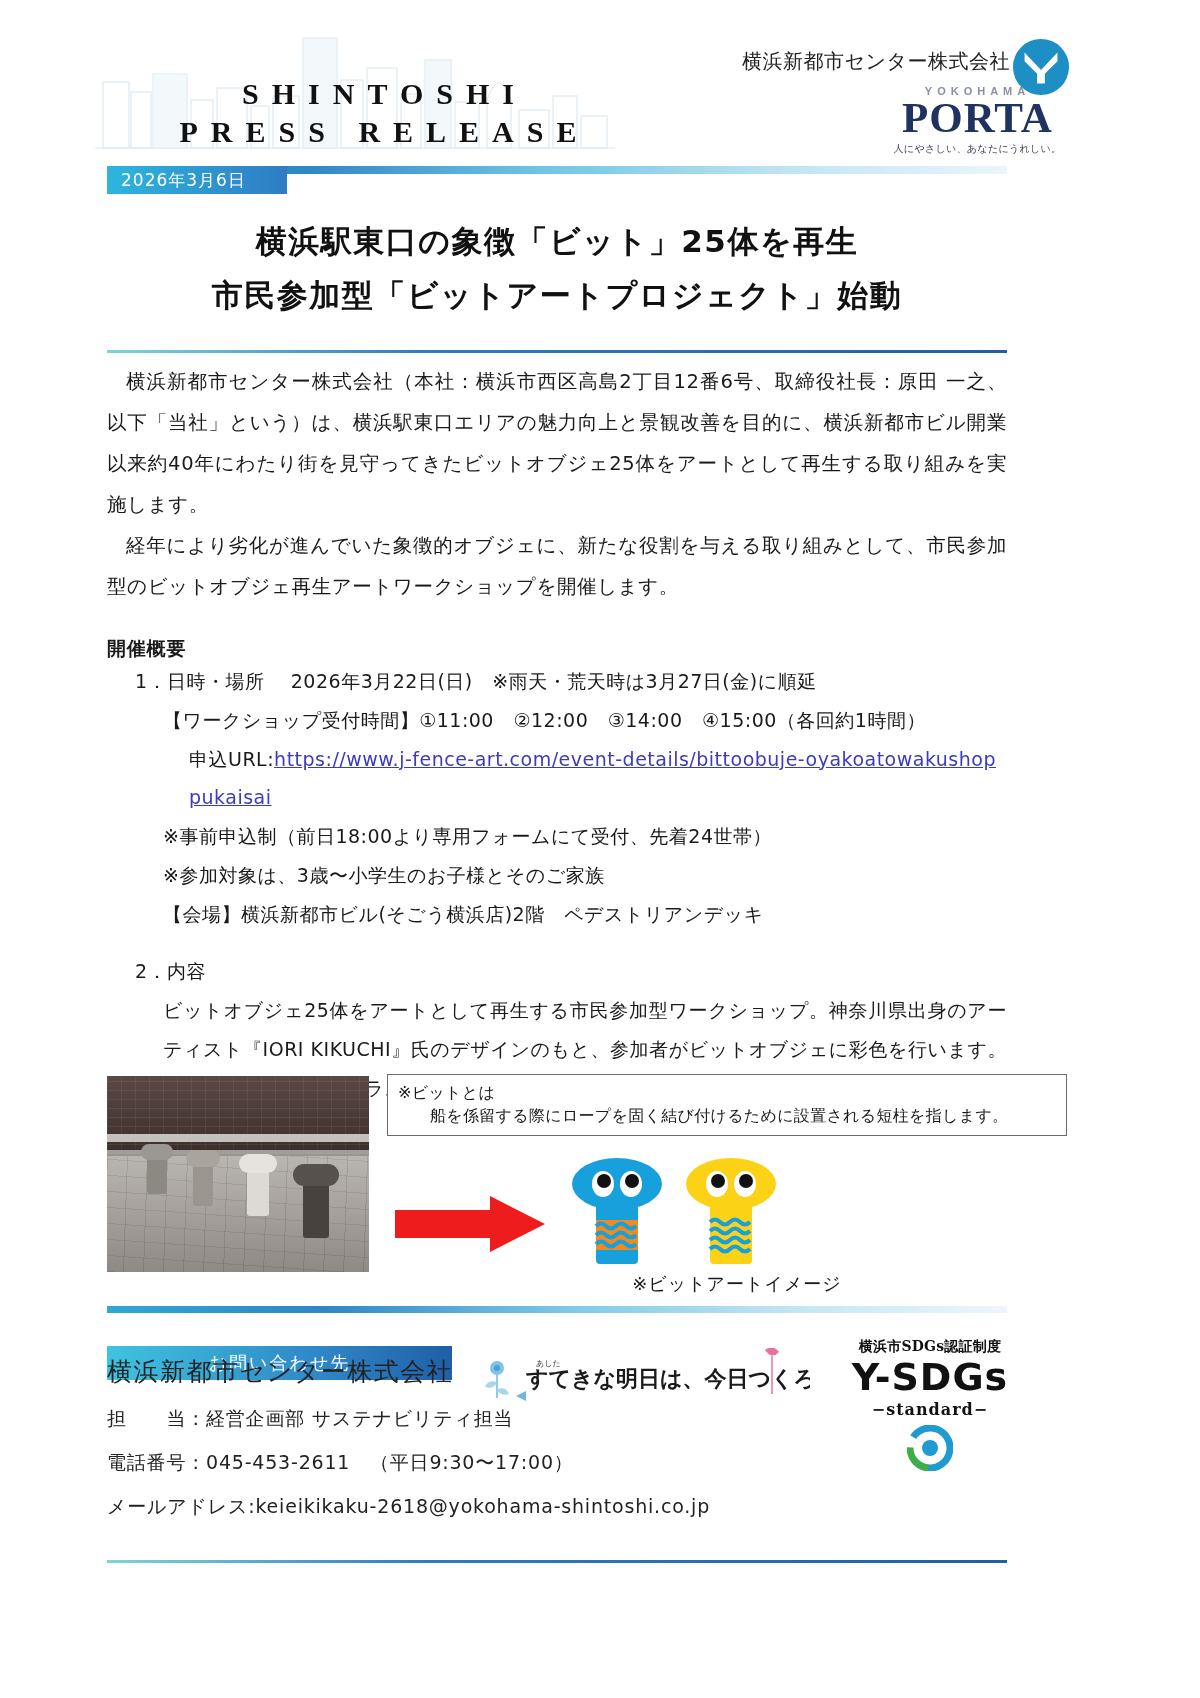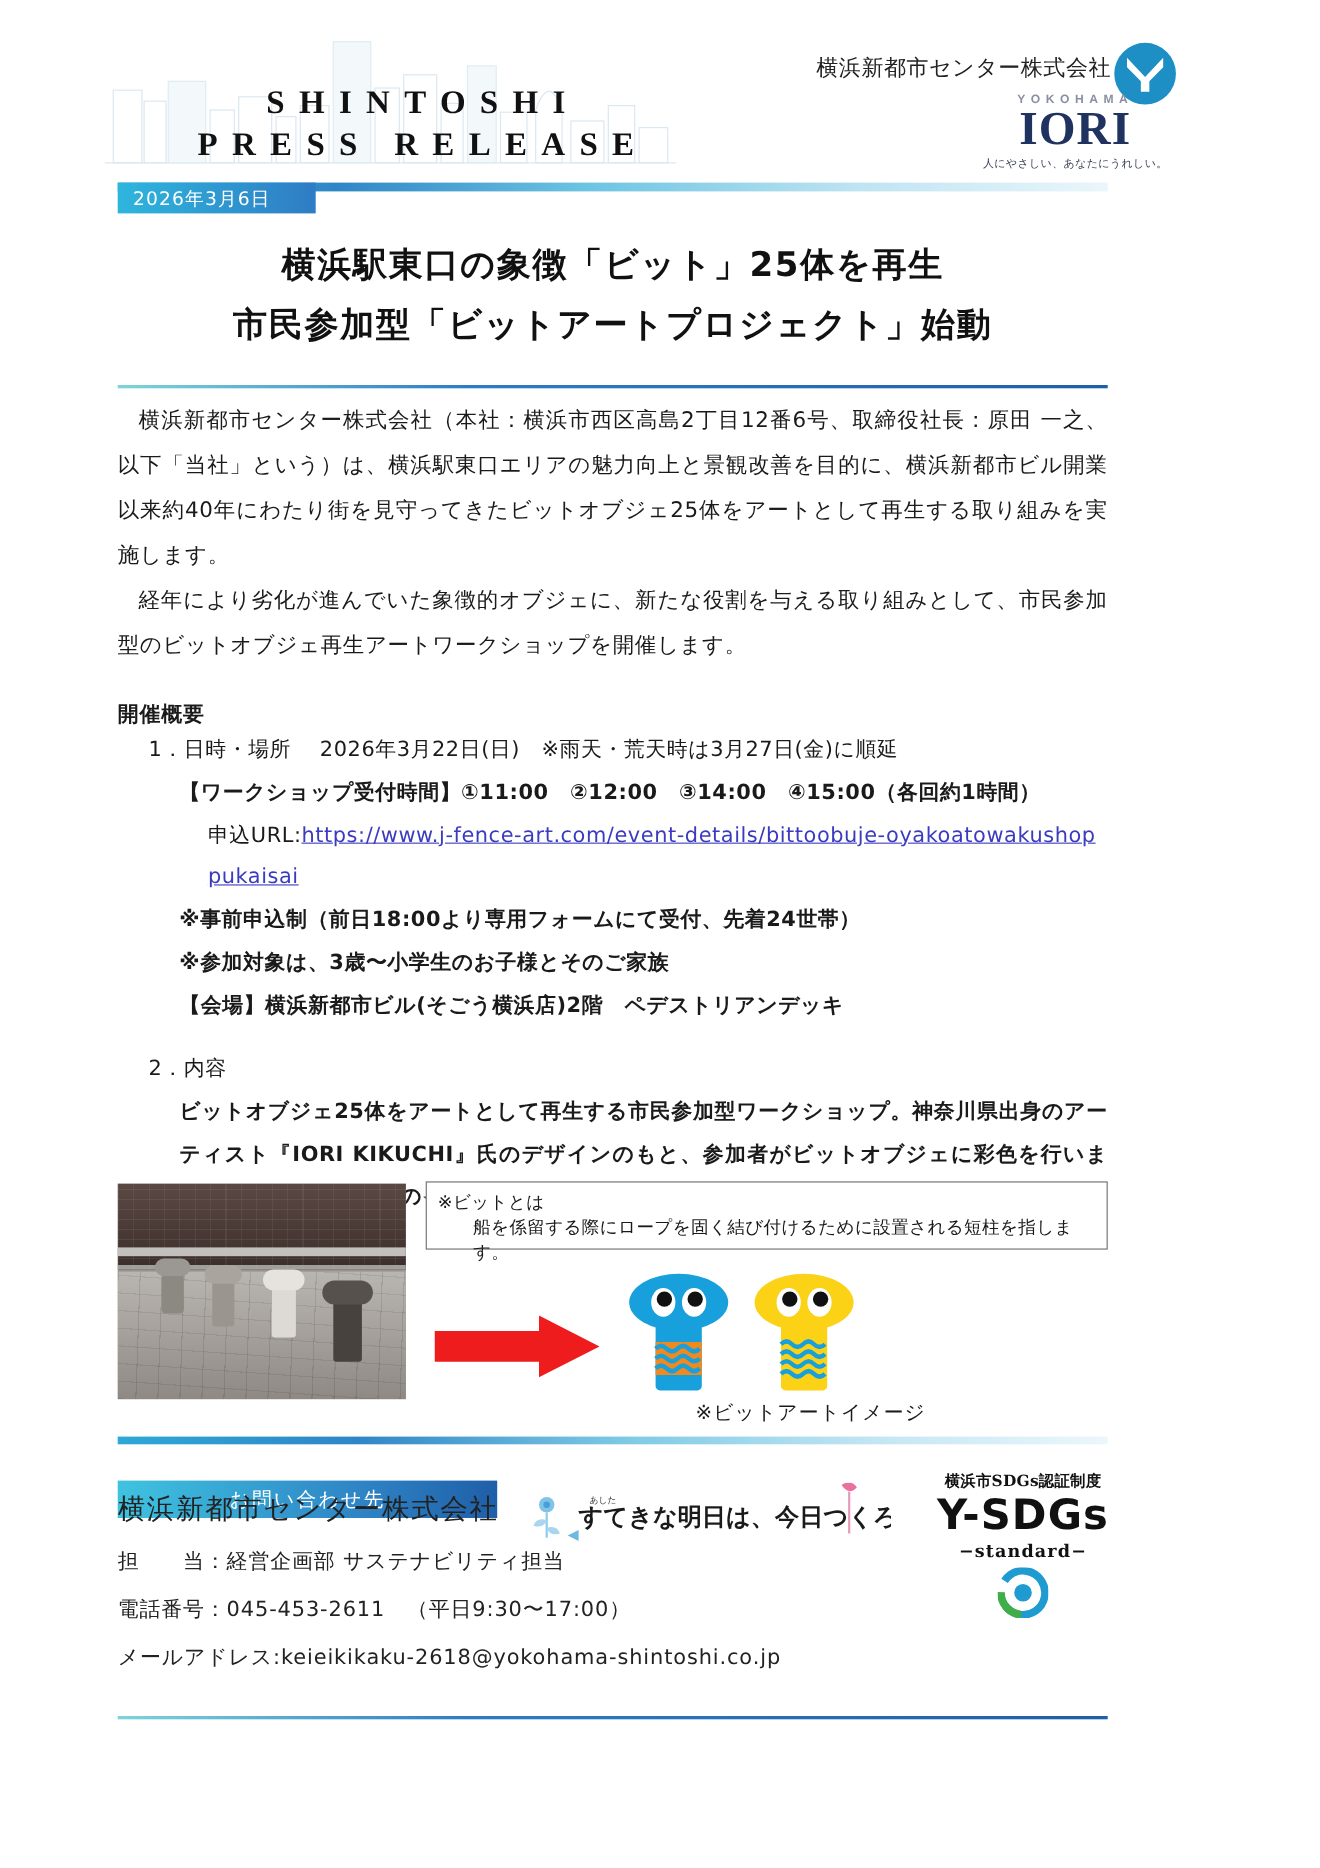--- a/index.html
+++ b/index.html
@@ -99,21 +99,21 @@
 
   .sec-head{
     margin-top:28px;font-size:19px;font-weight:700;letter-spacing:.8px;
     font-family:Liberation Sans, sans-serif;
   }
   .item{
     font-size:19px;line-height:2.05;letter-spacing:.5px;
     font-family:"DejaVu Sans","Liberation Sans",sans-serif;
   }
   .lv1{margin-left:28px;}
-  .lv2{margin-left:56px;font-weight:bold;}
+  .lv2{margin-left:56px;}
   .lv3{margin-left:82px;}
   .gap{height:18px;}
 
   a.url{
     color:#3b3bc0;text-decoration:underline;word-break:break-all;
     font-family:"DejaVu Sans","Liberation Sans",sans-serif;
   }
 
   
   .fig{position:absolute;left:107px;top:1076px;width:900px;height:216px;}
@@ -141,21 +141,21 @@
   .b1{left:40px;top:74px;width:20px;height:44px;background:#8c8882;}
   .b1h{left:34px;top:68px;width:32px;height:16px;background:#9b9792;border-radius:8px;}
   .b2{left:86px;top:82px;width:20px;height:48px;background:#9a958f;}
   .b2h{left:79px;top:74px;width:34px;height:17px;background:#a9a49e;border-radius:9px;}
   .b3{left:140px;top:88px;width:22px;height:52px;background:#ddd9d4;}
   .b3h{left:132px;top:78px;width:38px;height:19px;background:#e6e2dd;border-radius:10px;}
   .b4{left:196px;top:100px;width:26px;height:62px;background:#47423e;}
   .b4h{left:186px;top:88px;width:46px;height:22px;background:#56514c;border-radius:11px;}
 
   .notebox{
-    position:absolute;left:280px;top:-2px;width:620px;height:62px;
+    position:absolute;left:280px;top:-2px;width:680px;height:62px;
     border:1px solid #6b6b6b;background:#fff;box-sizing:border-box;
     padding:6px 8px 16px 10px;
   }
   .notebox .n1{font-size:16px;line-height:1.45;letter-spacing:.3px;
     font-family:"DejaVu Sans","Liberation Sans",sans-serif;}
   .notebox .n2{font-size:16px;line-height:1.45;letter-spacing:.3px;margin-left:32px;
     font-family:"DejaVu Sans","Liberation Sans",sans-serif;}
 
   .arrow{position:absolute;left:288px;top:120px;width:150px;height:56px;}
   .bit-pair{position:absolute;left:452px;top:78px;width:230px;height:120px;}
@@ -249,21 +249,21 @@
 
     <div class="corp-name">横浜新都市センター株式会社</div>
 
     <svg class="logo-mark" viewBox="0 0 60 60">
       <circle cx="30" cy="30" r="29" fill="#1d8fc4"></circle>
       <path d="M13 15 L30 33 L47 15 L47 24 L34 37 L34 47 L26 47 L26 37 L13 24 Z" fill="#ffffff"></path>
     </svg>
 
     <div class="porta-wrap">
       <div class="porta-yokohama">YOKOHAMA</div>
-      <div class="porta-main">IORI</div>
+      <div class="porta-main">PORTA</div>
       <div class="porta-tag">人にやさしい、あなたにうれしい。</div>
     </div>
   </div>
 
   <div class="datebar-row">
     <div class="datebar-line"></div>
     <div class="datebar">2026年3月6日</div>
   </div>
 
   <div class="doc-title">

